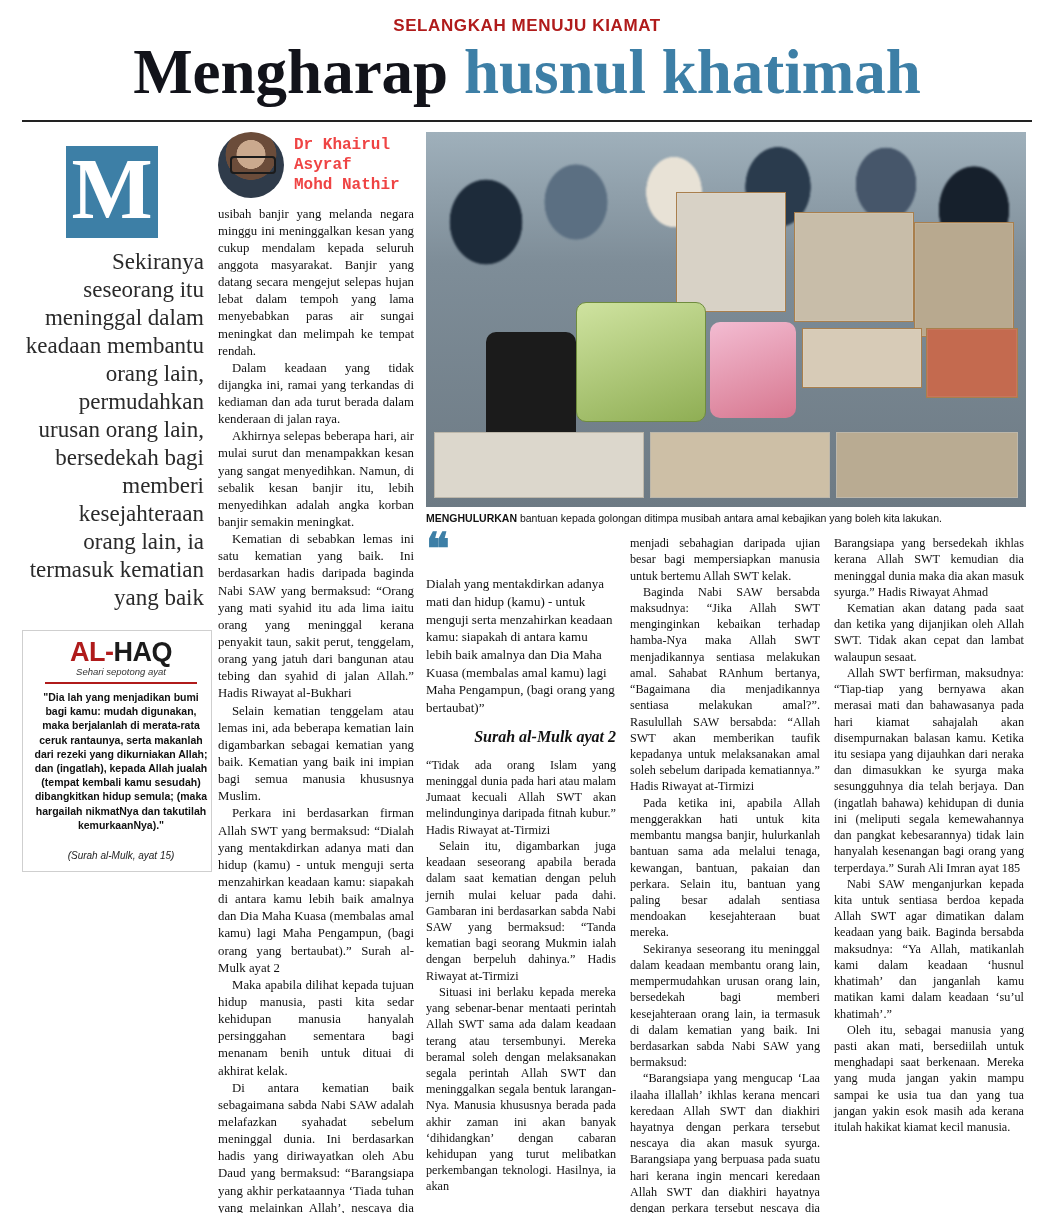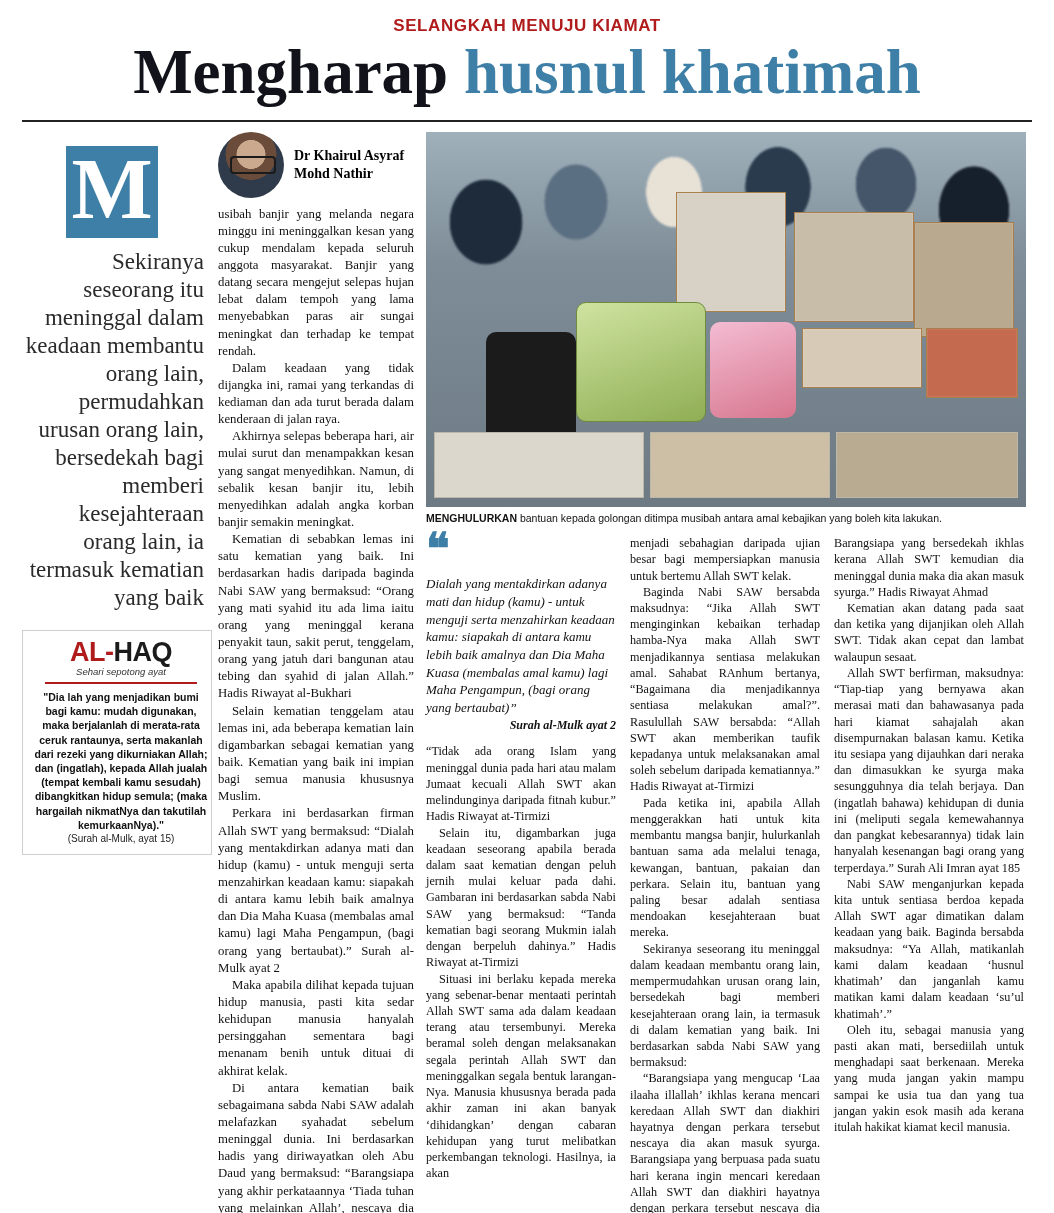--- a/index.html
+++ b/index.html
@@ -82,37 +82,37 @@
     font-size:9.5px; color:#333; margin-top:-2px; margin-bottom:5px;
     font-style:italic;
   }
   .alhaq-line { height:2px; background:#b01b1b; margin:3px 14px 6px 14px; }
   .alhaq-text {
     font-family:"Liberation Sans", sans-serif;
     font-size:10.5px; line-height:1.35; color:#111; font-weight:bold;
   }
   .alhaq-src {
     font-family:"Liberation Sans", sans-serif;
-    font-size:10px; margin-top:1px; color:#222;
+    font-size:10px; font-style:italic; margin-top:18px; color:#222;
   }
 
   
   .author-row { display:flex; align-items:center; gap:10px; margin-bottom:8px; }
   .author-photo {
     width:66px; height:66px; border-radius:50%;
     background:radial-gradient(circle at 50% 34%, #caa98e 0 26%, #6b4c3a 27% 46%, #2f3b4a 47% 100%);
     position:relative; overflow:hidden; flex:0 0 auto;
   }
   .author-photo:after{
     content:""; position:absolute; left:12px; top:24px; width:42px; height:14px;
     border:2px solid #1b1b1b; border-radius:4px;
   }
   .author-name {
-    font-family:Liberation Serif, serif;
-    font-weight:bold; font-size:14px; line-height:1.25; color:#000000;
+    font-family:Liberation Mono, monospace;
+    font-weight:bold; font-size:16px; line-height:1.25; color:#ef4444;
   }
 
   .body-text { font-size:12.8px; line-height:1.34; text-align:justify; color:#121212; }
   .body-text p { margin:0; text-indent:14px; }
   .body-text p.first { text-indent:0; }
 
   
   .photo-wrap { width:600px; }
   .photo {
     width:600px; height:375px;
@@ -154,24 +154,24 @@
   
   .lower { display:flex; gap:14px; margin-top:10px; }
   .lcol { width:190px; font-size:12.2px; line-height:1.33; text-align:justify; }
   .lcol p { margin:0; text-indent:13px; }
   .lcol p.first { text-indent:0; }
   .quote-mark {
     color:#3d7fa6; font-size:44px; line-height:30px; font-family:"Liberation Serif", serif;
     font-weight:bold; margin-bottom:6px; display:block; height:34px;
   }
   .quote-italic {
-    font-style:italic; font-size:13px; line-height:1.36; color:#111; text-align:left;
+    font-size:13px; line-height:1.36; color:#111; text-align:left;
   }
   .quote-src {
-    font-style:italic; font-weight:bold; font-size:12px; text-align:right; margin-top:1px; margin-bottom:10px;
+    font-style:italic; font-weight:bold; font-size:16px; text-align:right; margin-top:9px; margin-bottom:10px;
   }
   .byline {
     font-family:"Liberation Sans", sans-serif;
     font-weight:bold; font-size:12px; line-height:1.3; margin-top:10px;
   }
 </style>
 </head>
 <body>
 
 <div class="page">
@@ -205,21 +205,21 @@
     <div class="col-mid">
       <div class="author-row">
         <div class="author-photo"></div>
         <div class="author-name">
           <div>Dr Khairul Asyraf</div>
           <div>Mohd Nathir</div>
         </div>
       </div>
 
       <div class="body-text">
-        <p class="first">usibah banjir yang melanda negara minggu ini meninggalkan kesan yang cukup mendalam kepada seluruh anggota masyarakat. Banjir yang datang secara mengejut selepas hujan lebat dalam tempoh yang lama menyebabkan paras air sungai meningkat dan terhadap ke tempat rendah.</p>
+        <p class="first">usibah banjir yang melanda negara minggu ini meninggalkan kesan yang cukup mendalam kepada seluruh anggota masyarakat. Banjir yang datang secara mengejut selepas hujan lebat dalam tempoh yang lama menyebabkan paras air sungai meningkat dan melimpah ke tempat rendah.</p>
         <p>Dalam keadaan yang tidak dijangka ini, ramai yang terkandas di kediaman dan ada turut berada dalam kenderaan di jalan raya.</p>
         <p>Akhirnya selepas beberapa hari, air mulai surut dan menampakkan kesan yang sangat menyedihkan. Namun, di sebalik kesan banjir itu, lebih menyedihkan adalah angka korban banjir semakin meningkat.</p>
         <p>Kematian di sebabkan lemas ini satu kematian yang baik. Ini berdasarkan hadis daripada baginda Nabi SAW yang bermaksud: “Orang yang mati syahid itu ada lima iaitu orang yang meninggal kerana penyakit taun, sakit perut, tenggelam, orang yang jatuh dari bangunan atau tebing dan syahid di jalan Allah.” Hadis Riwayat al-Bukhari</p>
         <p>Selain kematian tenggelam atau lemas ini, ada beberapa kematian lain digambarkan sebagai kematian yang baik. Kematian yang baik ini impian bagi semua manusia khususnya Muslim.</p>
         <p>Perkara ini berdasarkan firman Allah SWT yang bermaksud: “Dialah yang mentakdirkan adanya mati dan hidup (kamu) - untuk menguji serta menzahirkan keadaan kamu: siapakah di antara kamu lebih baik amalnya dan Dia Maha Kuasa (membalas amal kamu) lagi Maha Pengampun, (bagi orang yang bertaubat).” Surah al-Mulk ayat 2</p>
         <p>Maka apabila dilihat kepada tujuan hidup manusia, pasti kita sedar kehidupan manusia hanyalah persinggahan sementara bagi menanam benih untuk dituai di akhirat kelak.</p>
         <p>Di antara kematian baik sebagaimana sabda Nabi SAW adalah melafazkan syahadat sebelum meninggal dunia. Ini berdasarkan hadis yang diriwayatkan oleh Abu Daud yang bermaksud: “Barangsiapa yang akhir perkataannya ‘Tiada tuhan yang melainkan Allah’, nescaya dia akan memasuki syurga.”</p>
 
       </div>
     </div>

